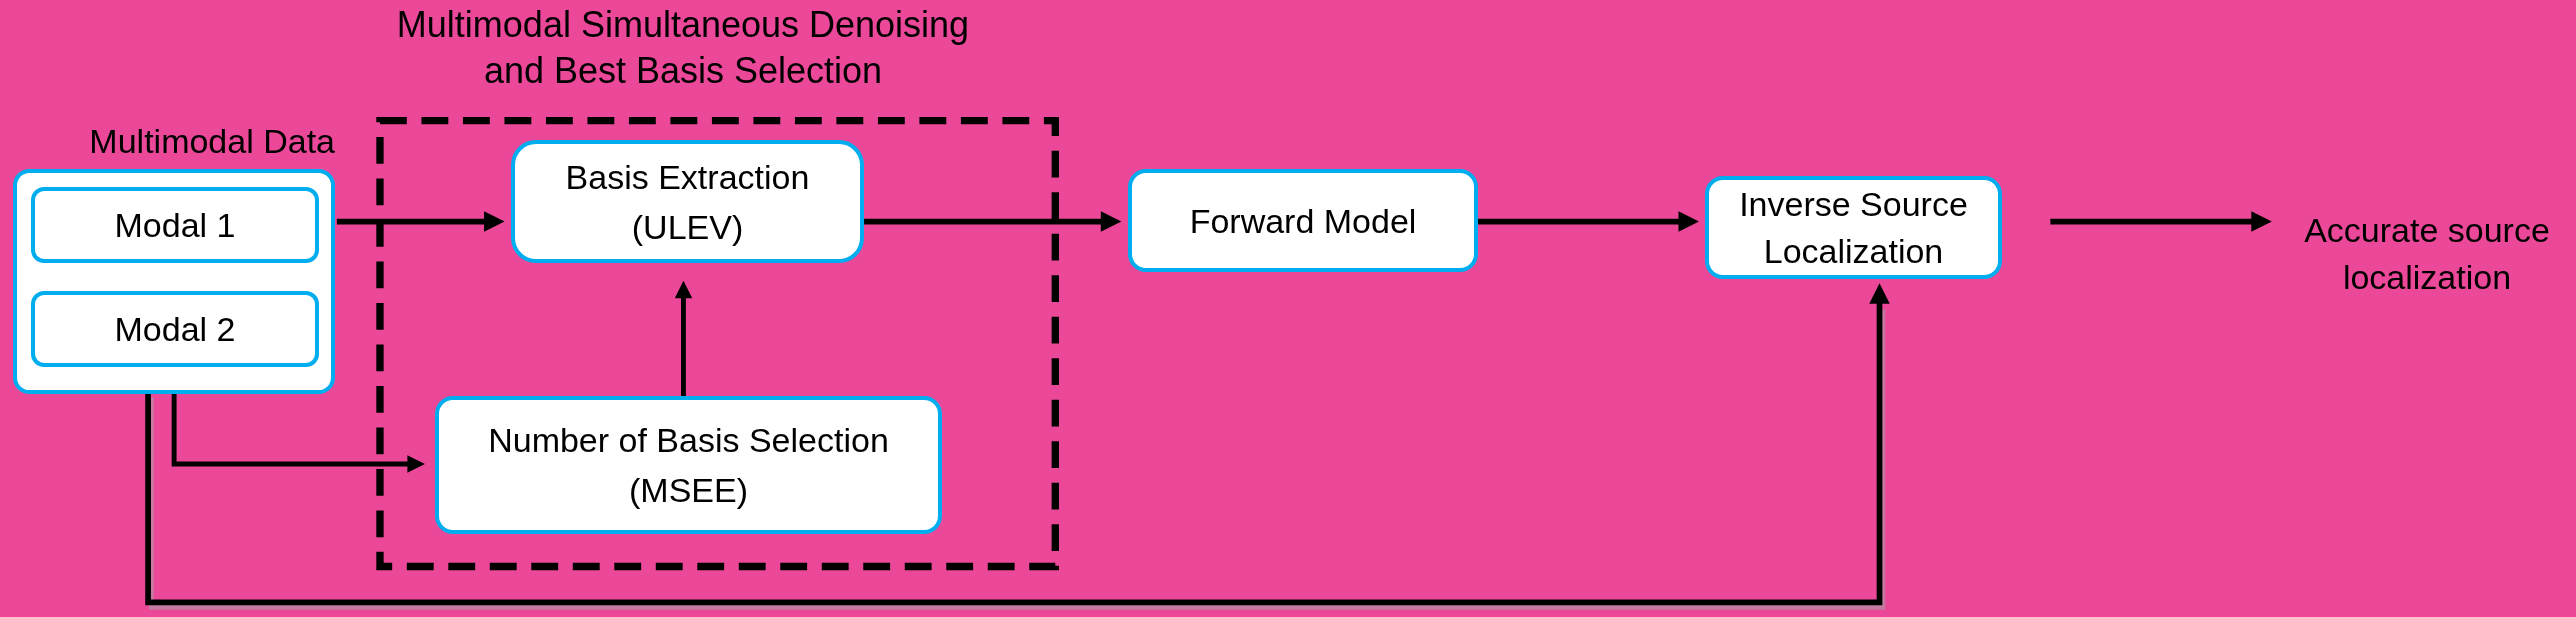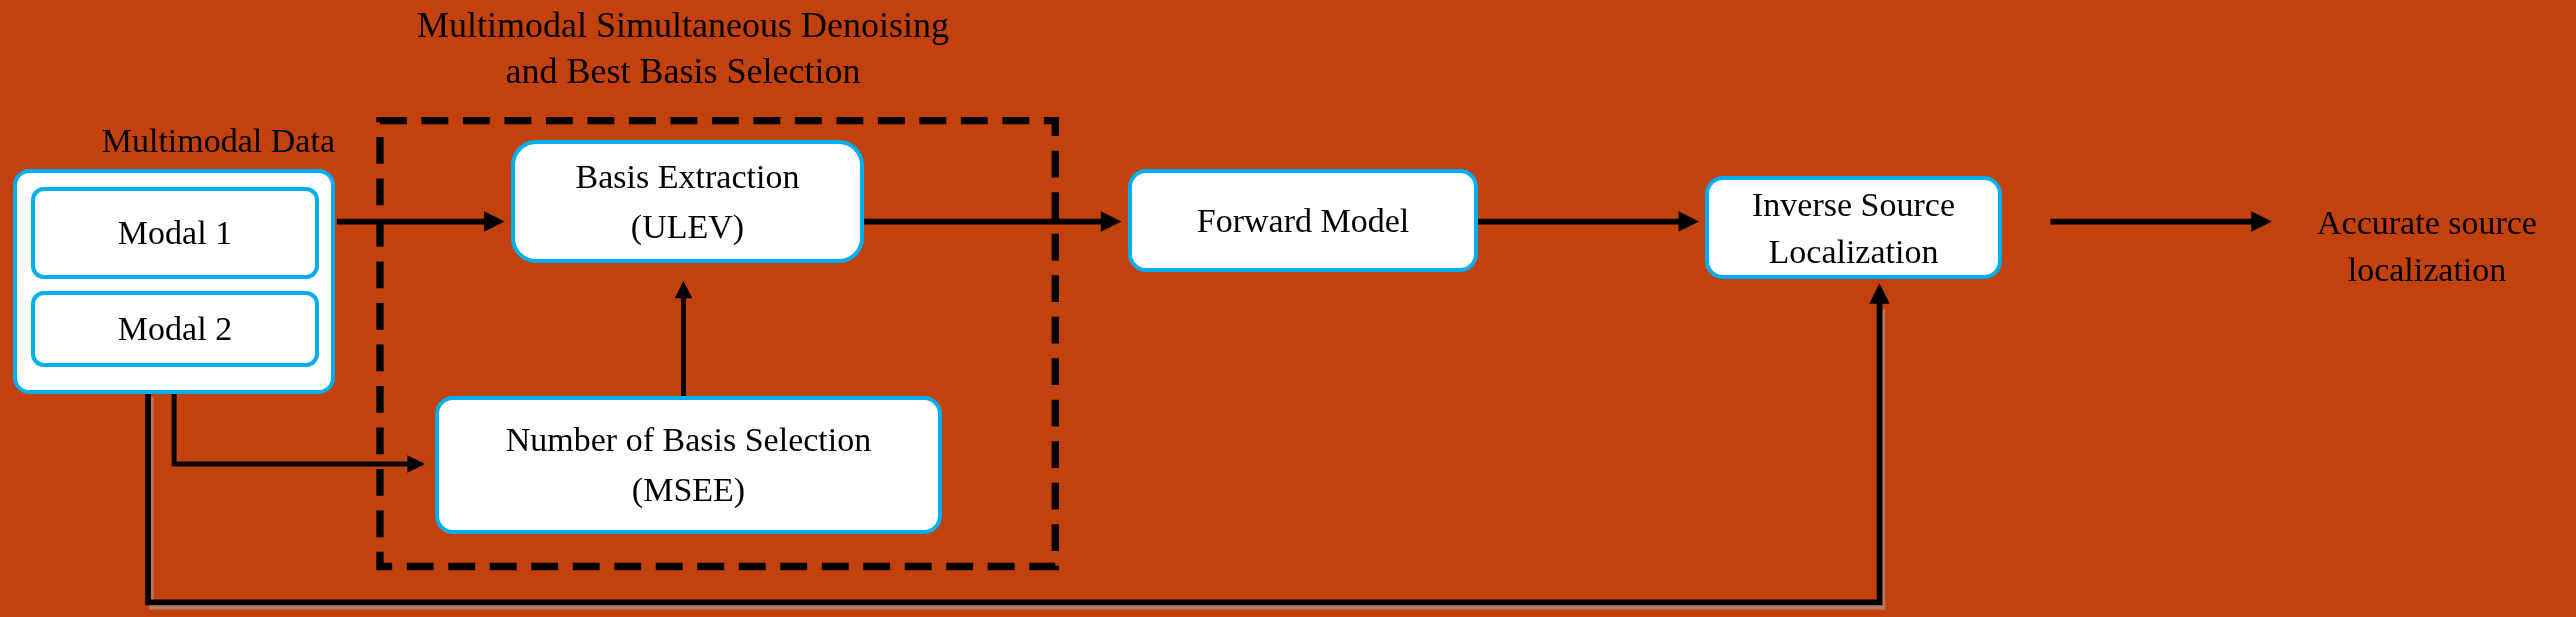--- a/index.html
+++ b/index.html
@@ -4,22 +4,22 @@
 <style>
   html, body {
     margin: 0;
     padding: 0;
     background: #ffffff;
   }
   .canvas {
     position: relative;
     width: 2576px;
     height: 618px;
-    background: #c2410c;
-    font-family: Liberation Serif, serif;
+    background: #ec4899;
+    font-family: Liberation Sans, sans-serif;
     color: #000000;
     overflow: hidden;
   }
   .svg-layer {
     position: absolute;
     left: 0;
     top: 0;
     width: 2576px;
     height: 618px;
     pointer-events: none;
@@ -63,21 +63,21 @@
     left: 325px;
     top: 1.6px;
     width: 716px;
     text-align: center;
     font-size: 36px;
     line-height: 46px;
   }
   .output-label {
     position: absolute;
     left: 2278px;
-    top: 199px;
+    top: 207px;
     width: 298px;
     text-align: center;
     font-size: 34px;
     line-height: 47px;
   }
   .multimodal-label {
     position: absolute;
     left: 13px;
     top: 122px;
     width: 322px;
@@ -125,21 +125,21 @@
 
   <div class="title">
     <div>Multimodal Simultaneous Denoising</div>
     <div>and Best Basis Selection</div>
   </div>
 
   <div class="multimodal-label">Multimodal Data</div>
 
   <div class="group-box" style="left:13px; top:169px; width:322px; height:225px;"></div>
 
-  <div class="inner-box" style="left:31px; top:187px; width:288px; height:92px;">
+  <div class="inner-box" style="left:31px; top:187px; width:288px; height:76px;">
     <span>Modal 1</span>
   </div>
 
   <div class="inner-box" style="left:31px; top:291px; width:288px; height:76px;">
     <span>Modal 2</span>
   </div>
 
   <div class="node" style="left:511px; top:140px; width:353px; height:123px;border-radius:25px;">
     <div>Basis Extraction</div>
     <div>(ULEV)</div>

